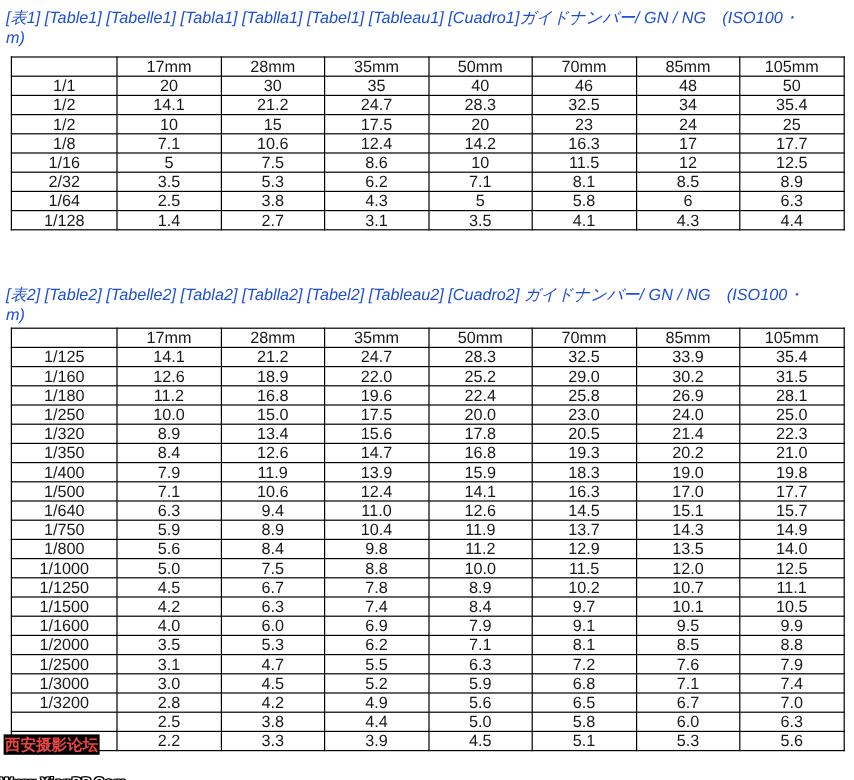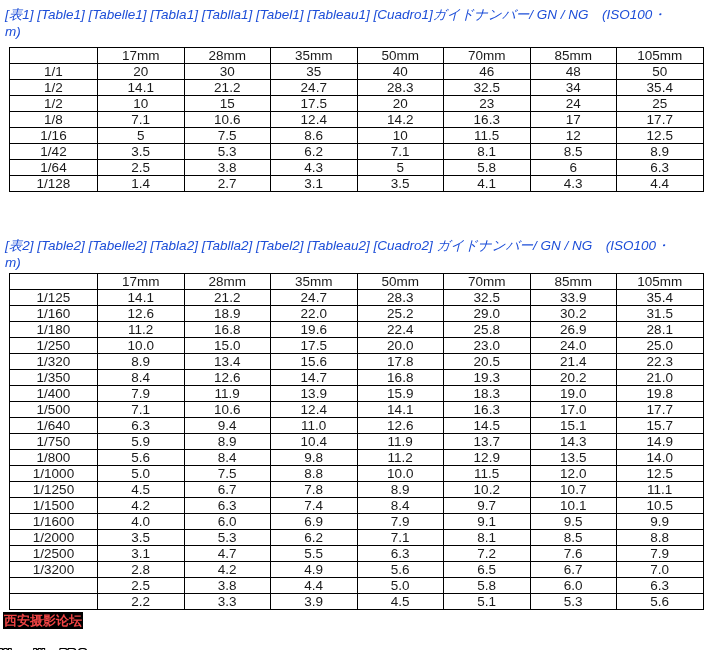--- a/index.html
+++ b/index.html
@@ -147,21 +147,21 @@
           <td>1/16</td>
           <td>5</td>
           <td>7.5</td>
           <td>8.6</td>
           <td>10</td>
           <td>11.5</td>
           <td>12</td>
           <td>12.5</td>
         </tr>
         <tr>
-          <td>1/42</td>
+          <td>2/32</td>
           <td>3.5</td>
           <td>5.3</td>
           <td>6.2</td>
           <td>7.1</td>
           <td>8.1</td>
           <td>8.5</td>
           <td>8.9</td>
         </tr>
         <tr>
           <td>1/64</td>
@@ -378,20 +378,30 @@
           <td>1/2500</td>
           <td>3.1</td>
           <td>4.7</td>
           <td>5.5</td>
           <td>6.3</td>
           <td>7.2</td>
           <td>7.6</td>
           <td>7.9</td>
         </tr>
         <tr>
+          <td>1/3000</td>
+          <td>3.0</td>
+          <td>4.5</td>
+          <td>5.2</td>
+          <td>5.9</td>
+          <td>6.8</td>
+          <td>7.1</td>
+          <td>7.4</td>
+        </tr>
+        <tr>
           <td>1/3200</td>
           <td>2.8</td>
           <td>4.2</td>
           <td>4.9</td>
           <td>5.6</td>
           <td>6.5</td>
           <td>6.7</td>
           <td>7.0</td>
         </tr>
         <tr>

